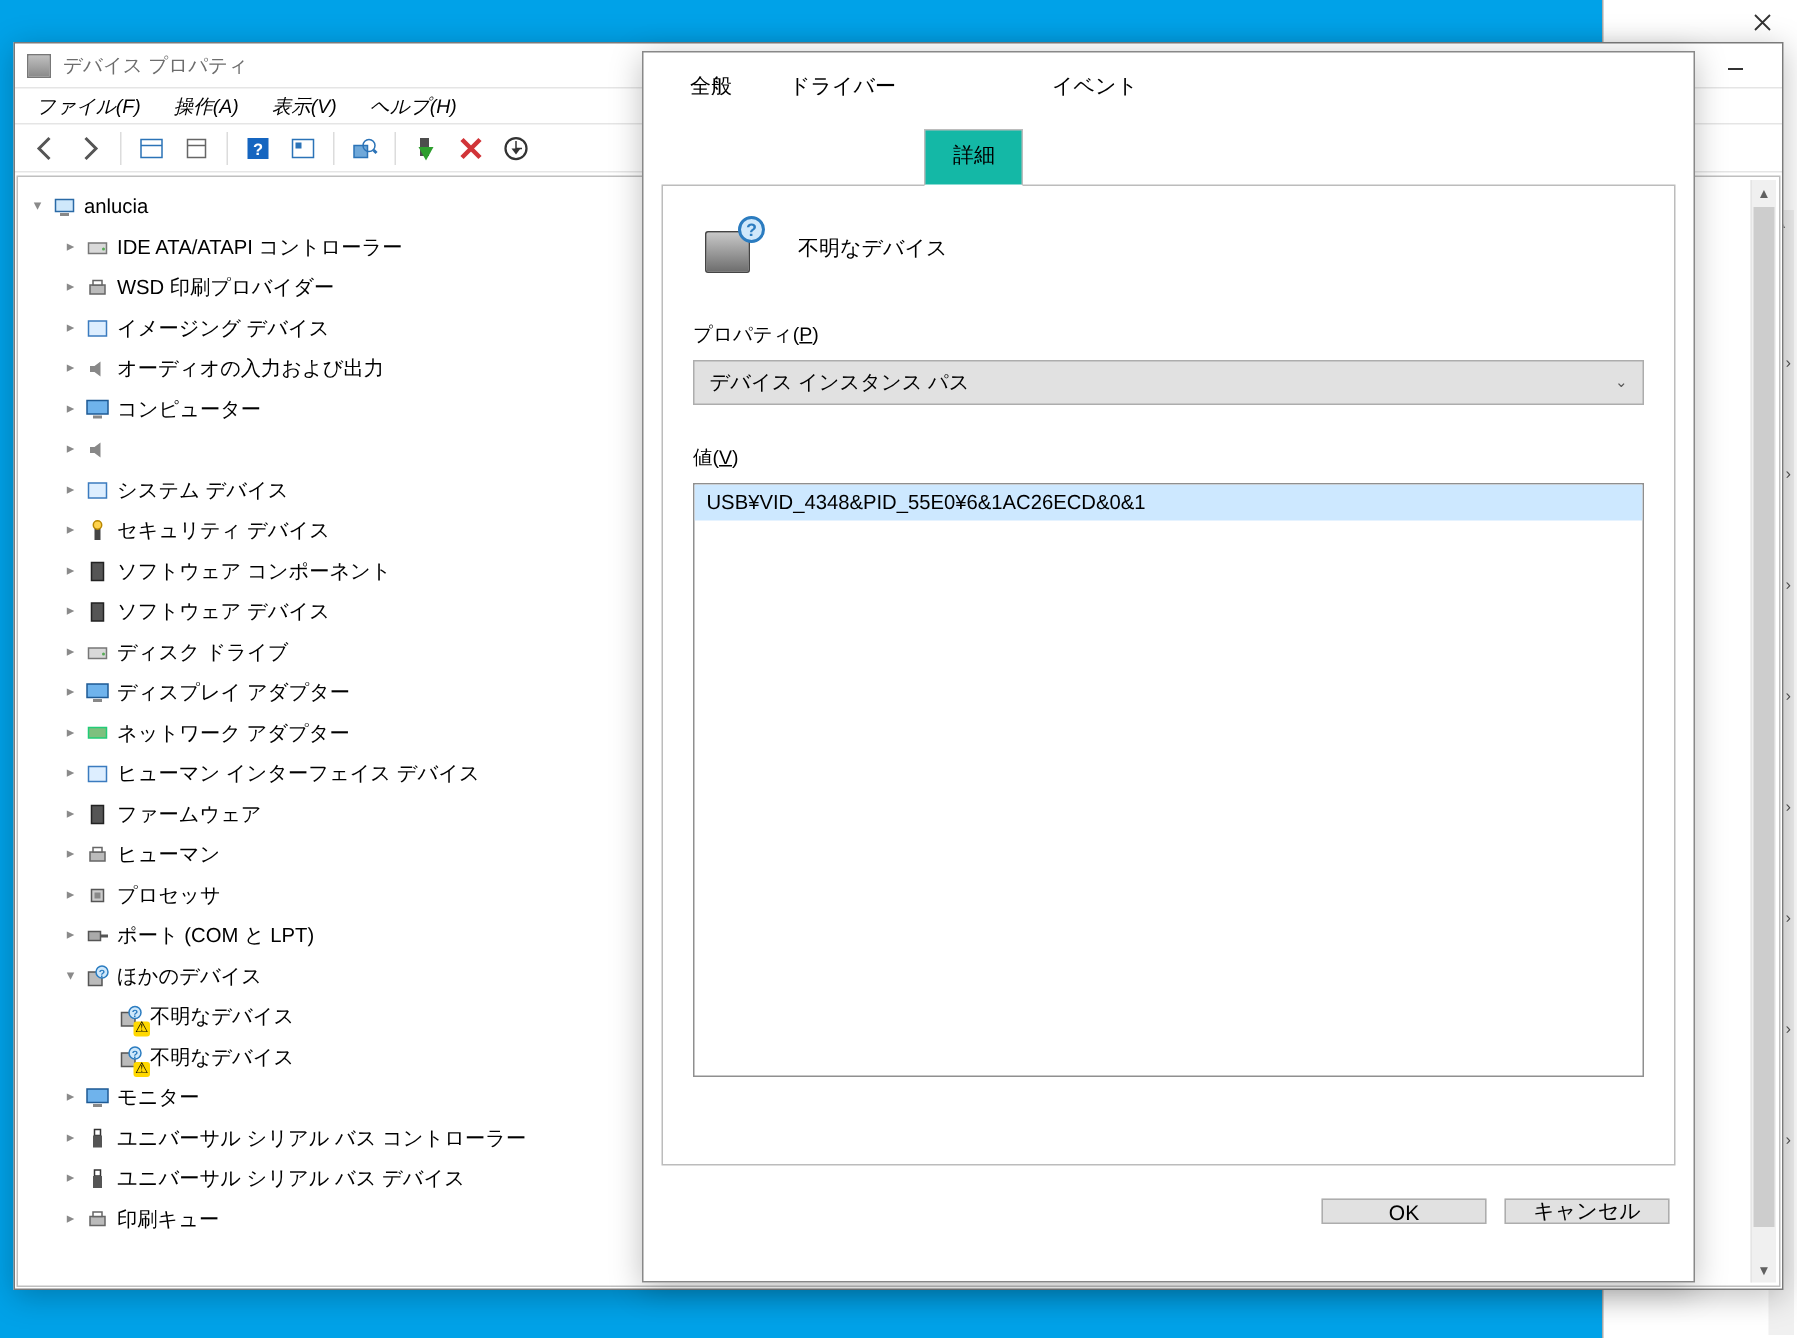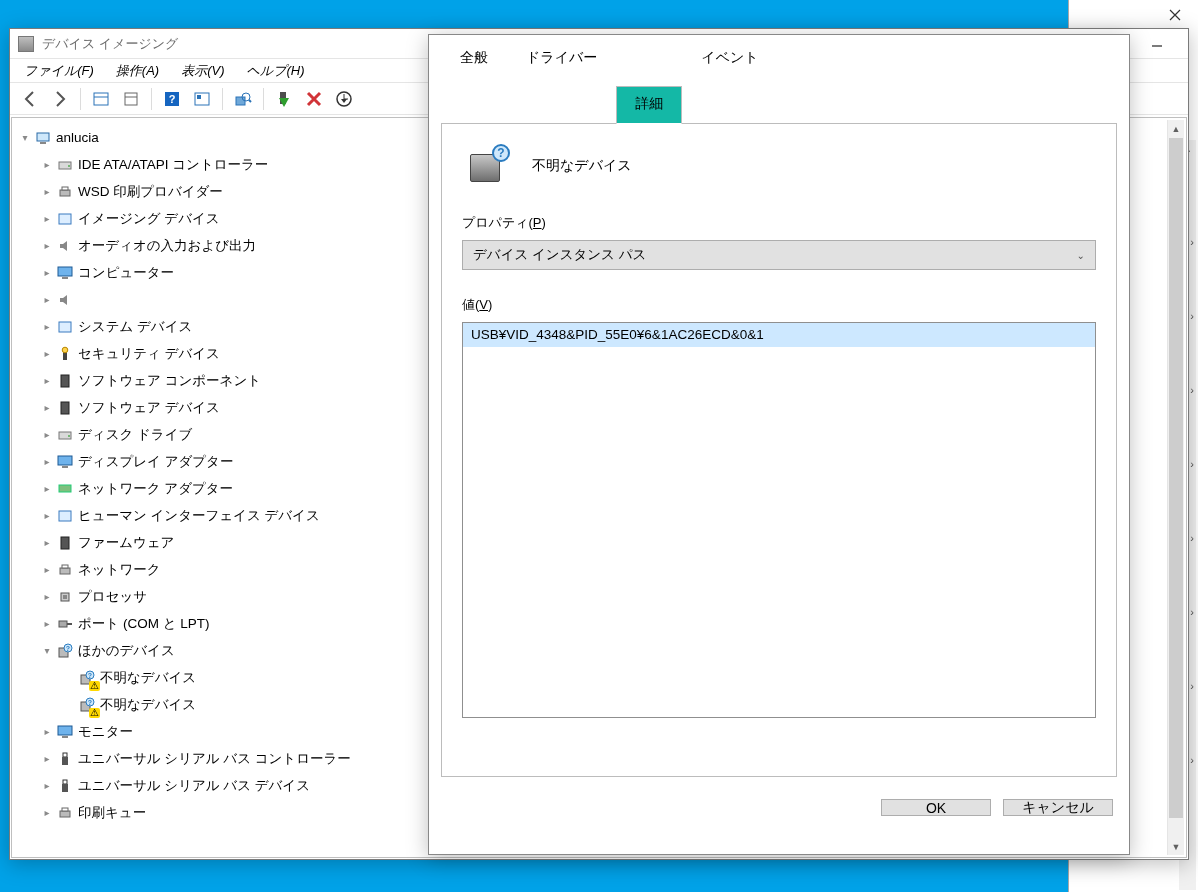--- a/index.html
+++ b/index.html
@@ -89,21 +89,21 @@
         <span>›</span>
         <span>›</span>
         <span>›</span>
         <span>›</span>
     </div>
   </div>
 
   <div class="win win-devmgr">
     <div class="titlebar">
       <span class="tb-icon"></span>
-      <span>デバイス イメージング</span>
+      <span>デバイス プロパティ</span>
       <span class="spacer"></span>
       <div class="winbtn">
           <svg width="12" height="12">
             <path d="M1 10 H11" stroke-width="1.3"></path>
           </svg>
         </div>
     </div>
 
     <div class="menubar">
       <div class="menu-item">ファイル(F)</div>
@@ -331,21 +331,21 @@
     <span>ファームウェア</span>
   </div>
           <div class="tree-row indent1 ">
     <span class="expander">▸</span>
     <span class="node-icon ">
               <svg width="16" height="16">
                 <rect x="3" y="6" width="10" height="6" fill="#bbb" stroke="#666"></rect>
                 <rect x="5" y="3" width="6" height="3" fill="#fff" stroke="#666"></rect>
               </svg>
             </span>
-    <span>ネットワーク</span>
+    <span>ヒューマン</span>
   </div>
           <div class="tree-row indent1 ">
     <span class="expander">▸</span>
     <span class="node-icon ">
               <svg width="16" height="16">
                 <rect x="4" y="4" width="8" height="8" fill="#ccc" stroke="#555"></rect>
                 <rect x="6" y="6" width="4" height="4" fill="#888"></rect>
               </svg>
             </span>
     <span>プロセッサ</span>

